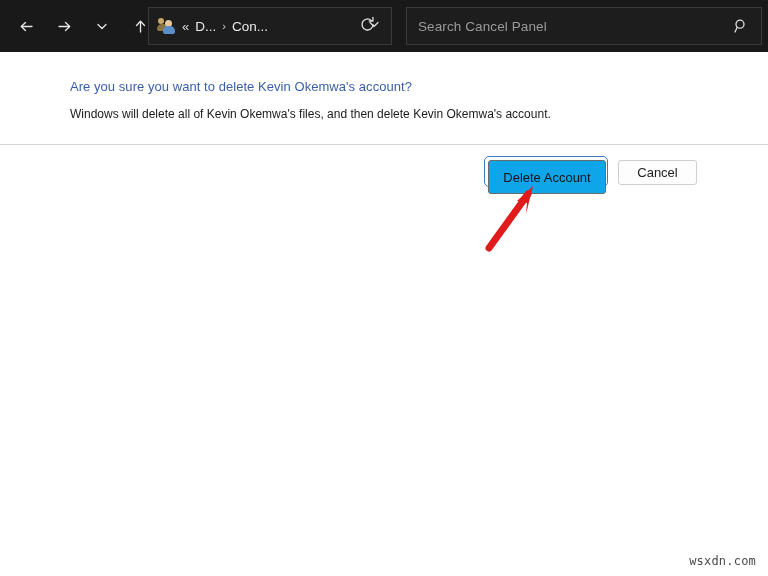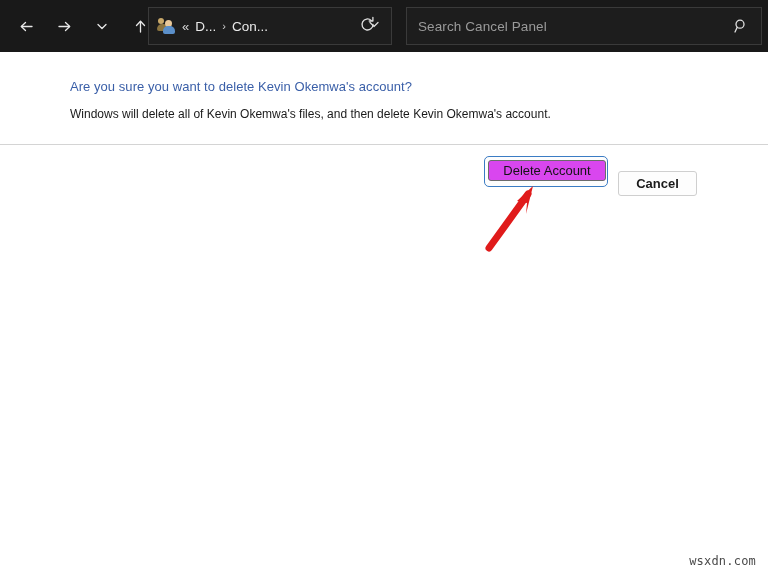--- a/index.html
+++ b/index.html
@@ -205,36 +205,35 @@
     box-sizing: border-box;
     border: 1.5px solid #3b7cc4;
     border-radius: 5px;
     background: #fdfdfd;
   }
   .btn-delete-inner {
     position: absolute;
     left: 3px;
     top: 3px;
     width: 118px;
-    height: 21px;
+    height: 34px;
     box-sizing: border-box;
     border: 1px solid #6b6b6b;
     border-radius: 3px;
-    background: #d946ef;
+    background: #0ea5e9;
     display: flex;
     align-items: center;
     justify-content: center;
     font-size: 13px;
     color: #141414;
   }
   .btn-cancel {
     left: 618px;
-    top: 15px;
+    top: 4px;
     width: 79px;
-    font-weight: bold;
   }
 
   
   .annotation-arrow {
     position: absolute;
     left: 470px;
     top: 175px;
     width: 90px;
     height: 90px;
     pointer-events: none;

